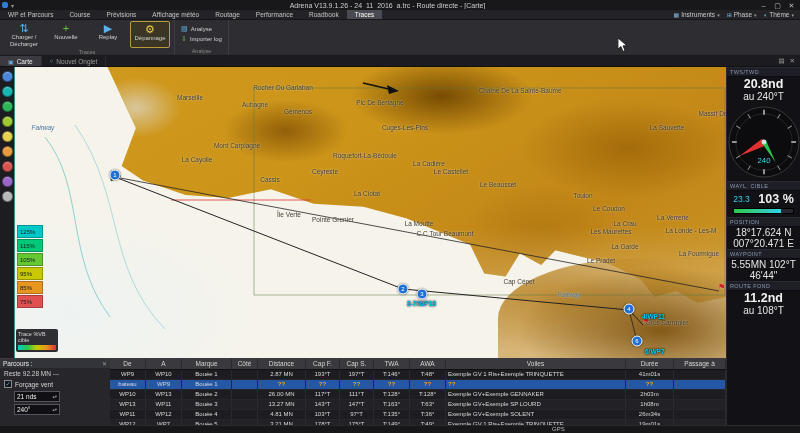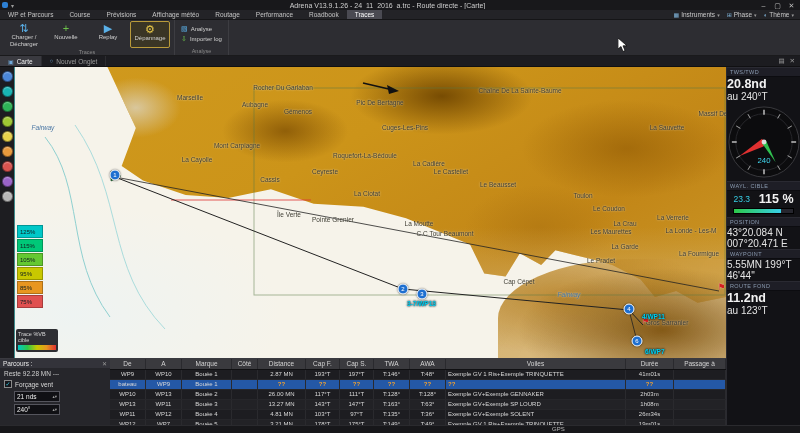--- a/index.html
+++ b/index.html
@@ -91,21 +91,21 @@
     padding-left:2px;box-sizing:border-box;border:1px solid rgba(0,0,0,.25);}
   .legend-caption{position:absolute;left:1px;top:262px;width:42px;background:rgba(18,18,24,.88);
     color:#d8d8d8;font-size:5.5px;padding:2px;box-sizing:border-box;border-radius:2px;}
   .legend-bar{height:5px;margin-top:2px;
     background:linear-gradient(90deg,#00c8c8,#2dc84a,#c8c800,#e89620,#e03030);}
   
   .instr{position:absolute;right:0;top:67px;width:74px;height:358px;background:#121216;
     border-left:1px solid #2a2a30;box-sizing:border-box;color:#e8e8e8;}
   .ihead{background:#1e1e26;color:#8a9ab0;font-size:5.5px;padding:1px 3px;
     border-top:1px solid #2a2a32;border-bottom:1px solid #0c0c10;letter-spacing:.4px;}
-  .ival{white-space:nowrap;}
+  .ival{text-align:center;white-space:nowrap;}
   .ival.big{font-size:12.5px;font-weight:bold;color:#f2f2f2;line-height:14px;}
   .ival.mid{font-size:10px;color:#e4e4e4;line-height:11px;}
   .ival.cyan{color:#38d0e8;font-size:8.5px;line-height:11px;}
   .irow{display:flex;justify-content:space-around;align-items:center;padding:1px 2px;}
   .compass{display:block;margin:3px auto 2px auto;}
   .pbar{height:4px;background:#26262e;margin:1px 6px 3px 6px;border:1px solid #000;}
   .pbar-fill{height:100%;width:80%;background:linear-gradient(90deg,#2dc84a,#38d0e8);}
   
   .parcours{position:absolute;left:0;top:358px;width:110px;height:67px;background:#26262b;
     border-top:1px solid #3a3a40;box-sizing:border-box;color:#d8d8d8;font-size:6.5px;}
@@ -354,37 +354,37 @@
         </g>
       <polygon points="38,9 34,38 42,38" fill="#e03030" transform="rotate(240 38 38)"></polygon>
       <polygon points="38,14 35.5,38 40.5,38" fill="#30c050" transform="rotate(150 38 38)"></polygon>
       <circle cx="38" cy="38" r="2.5" fill="#ddd"></circle>
       <text x="38" y="60" text-anchor="middle" font-size="8" fill="#40d8f0">240</text>
     </svg>
 
     <div class="ihead"><span>WAYL. CIBLE</span></div>
     <div class="irow">
       <span class="ival cyan">23.3</span>
-      <span class="ival big">115 %</span>
+      <span class="ival big">103 %</span>
     </div>
     <div class="pbar">
         <div class="pbar-fill"></div>
       </div>
 
     <div class="ihead"><span>POSITION</span></div>
-    <div class="ival mid">43°20.084 N</div>
+    <div class="ival mid">18°17.624 N</div>
     <div class="ival mid">007°20.471 E</div>
 
     <div class="ihead"><span>WAYPOINT</span></div>
-    <div class="ival mid">5.55MN 199°T</div>
+    <div class="ival mid">5.55MN 102°T</div>
     <div class="ival mid">46'44"</div>
 
     <div class="ihead"><span>ROUTE FOND</span></div>
     <div class="ival big">11.2nd</div>
-    <div class="ival mid">au 123°T</div>
+    <div class="ival mid">au 108°T</div>
   </div>
 
   <div class="parcours">
     <div class="p-head">
       <span>Parcours :</span>
       <span class="p-close">✕</span>
     </div>
     <div class="p-reste">Reste 92.28 MN ---</div>
     <label class="p-check">
       <span class="cbox">✓</span>

